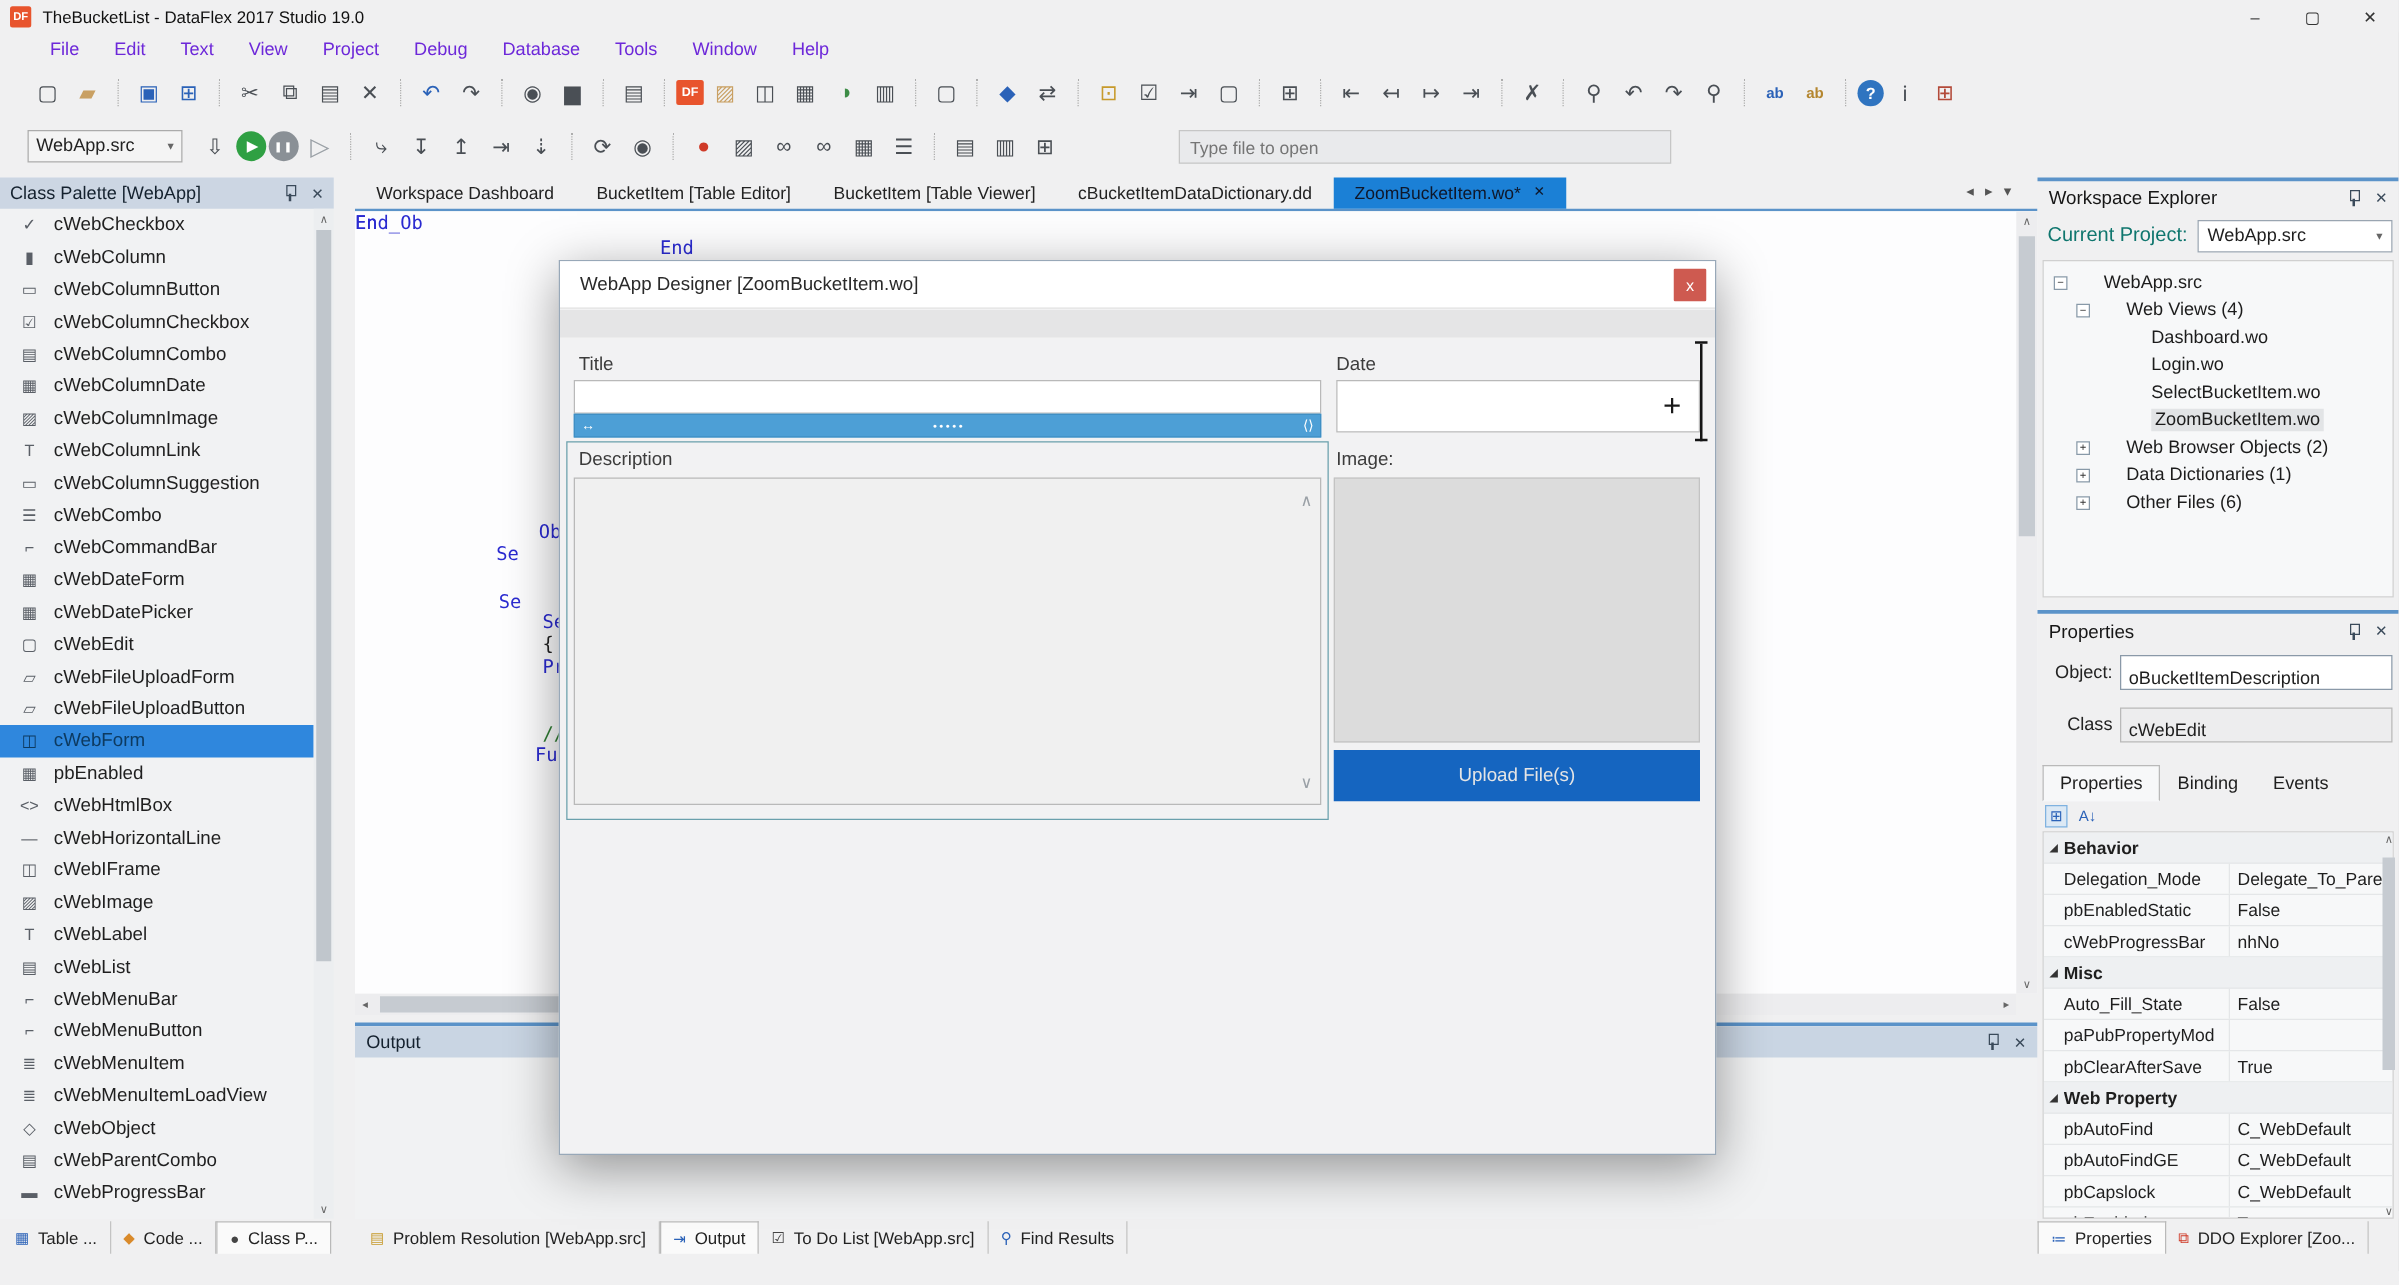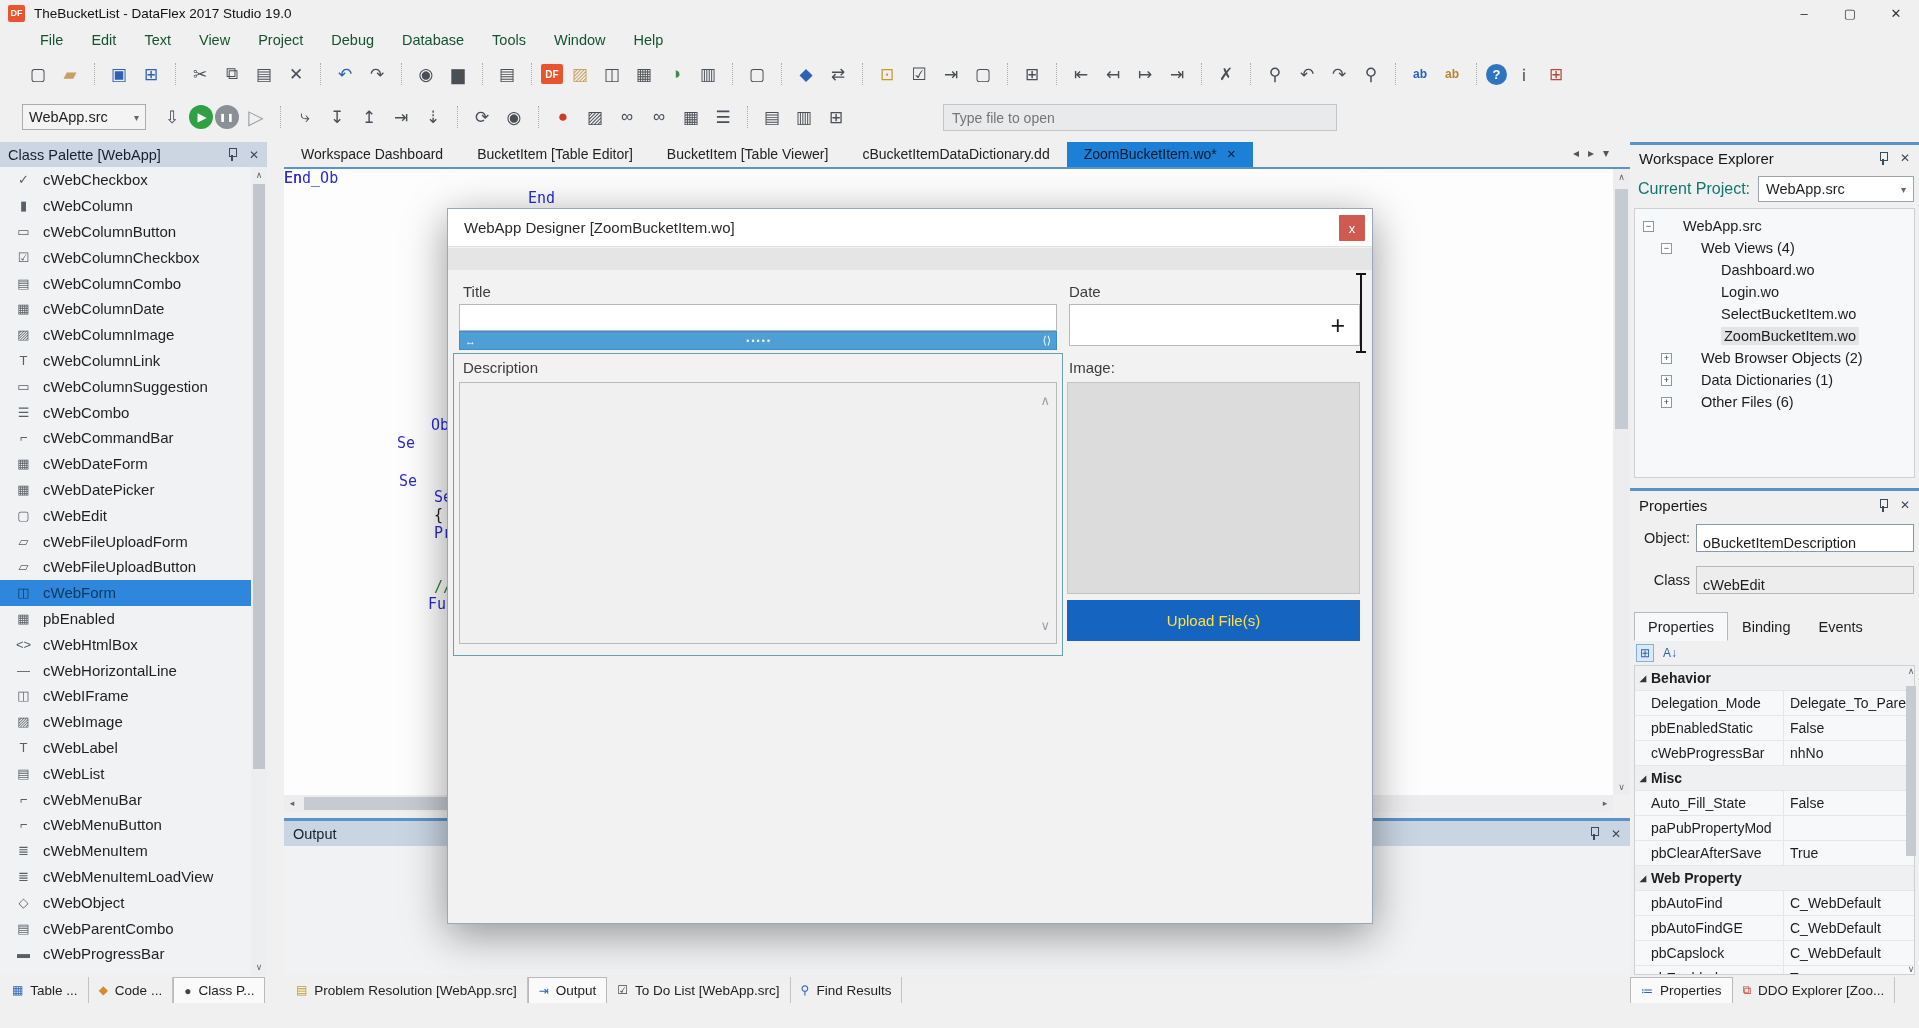--- a/index.html
+++ b/index.html
@@ -6,21 +6,21 @@
 body{font-family:"Liberation Sans",sans-serif;background:#dcdcdc}
 #app{position:relative;width:1919px;height:1028px;background:#f0f0f1;overflow:hidden;font-size:14px;color:#1e1e1e}
 
 #titlebar{position:absolute;left:0;top:0;width:1919px;height:26px;background:#f0f0f1;display:flex;align-items:center}
 #logo{width:17px;height:17px;margin-left:8px;background:#e8542d;color:#fff;font-size:9px;font-weight:bold;display:flex;align-items:center;justify-content:center;border-radius:2px}
 #wtitle{margin-left:9px;font-size:13.5px;color:#111}
 #winbtns{position:absolute;right:0;top:0;height:26px;display:flex}
 .winbtn{width:46px;height:26px;display:flex;align-items:center;justify-content:center;font-size:13px;color:#333}
 
 #menubar{position:absolute;left:26px;top:26px;height:28px;display:flex;align-items:center}
-.menu-item{padding:0 14px;font-size:14.5px;color:#14532d;line-height:28px}
+.menu-item{padding:0 14px;font-size:14.5px;color:#6d28d9;line-height:28px}
 
 #toolbar1{position:absolute;left:22px;top:55px;height:38px;display:flex;align-items:center}
 #toolbar2{position:absolute;left:22px;top:96px;height:42px;display:flex;align-items:center}
 .tb-ic{width:30px;height:28px;display:inline-flex;align-items:center;justify-content:center;font-size:17px;color:#4a4f55;margin:0 1px}
 .tb-ic.sep{width:0;height:22px;border-left:1px dotted #adadad;margin:0 8px}
 .ic-blue{color:#2b62b8}.ic-tan{color:#c9a063}.ic-red{color:#cf3a28}.ic-green{color:#3c8c46}
 .ic-yellow{color:#c79a2c}.ic-orange{color:#d98a2b}.ic-dark{color:#444}.ic-redgrid{color:#b34a3a}
 .ic-text{font-size:12px;font-weight:bold;color:#2b62b8}.ic-tan-text{font-size:12px;font-weight:bold;color:#b4862f}
 .ic-df{background:#e8542d;color:#fff;font-size:10px;font-weight:bold;border-radius:2px;width:22px;height:20px}
 .ic-help{background:#2f74c0;color:#fff;border-radius:50%;font-weight:bold;font-size:13px;width:21px;height:21px}
@@ -146,21 +146,21 @@
 #fld-title{position:absolute;left:11px;top:95px;width:598px;height:27px;background:#fff;border:1px solid #b9b9b9}
 #handlebar{position:absolute;left:11px;top:122px;width:598px;height:19px;background:#4d9fd6;border:1px solid #3f8fc4;color:#fff;display:flex;align-items:center;font-size:11px}
 #handlebar .hl{margin-left:5px}#handlebar .hd{flex:1;text-align:center;letter-spacing:2px;font-size:9px}#handlebar .hr{margin-right:5px}
 #fld-date{position:absolute;left:621px;top:95px;width:291px;height:42px;background:#fff;border:1px solid #b9b9b9}
 #date-glyph{position:absolute;right:14px;top:6px;font-size:25px;font-weight:300;color:#1a1a1a}
 #sel-outline{position:absolute;left:5px;top:144px;width:610px;height:303px;border:1px solid #6aa0ac}
 #fld-desc{position:absolute;left:11px;top:173px;width:598px;height:262px;background:#f0f0f0;border:1px solid #b9b9b9}
 #fld-desc .chev{position:absolute;right:6px;color:#9aa0a6;font-size:13px}
 #fld-desc .chev.up{top:10px}#fld-desc .chev.dn{bottom:10px}
 #fld-image{position:absolute;left:619px;top:173px;width:293px;height:212px;background:#dcdcdc;border:1px solid #c3c3c3}
-#btn-upload{position:absolute;left:619px;top:391px;width:293px;height:41px;background:#1565c0;color:#fde047;font-size:15px;display:flex;align-items:center;justify-content:center}
+#btn-upload{position:absolute;left:619px;top:391px;width:293px;height:41px;background:#1565c0;color:#e5e5e5;font-size:15px;display:flex;align-items:center;justify-content:center}
 #ibeam{position:absolute;left:908px;top:64px;width:10px;height:82px}
 #ibeam::before{content:"";position:absolute;left:4px;top:2px;bottom:2px;width:2px;background:#151515}
 #ibeam::after{content:"";position:absolute;left:0;right:0;top:0;height:2px;background:#151515;box-shadow:0 78px 0 #151515}
 </style>
 </head>
 <body>
 
 <div id="app">
 
   <div id="titlebar">

